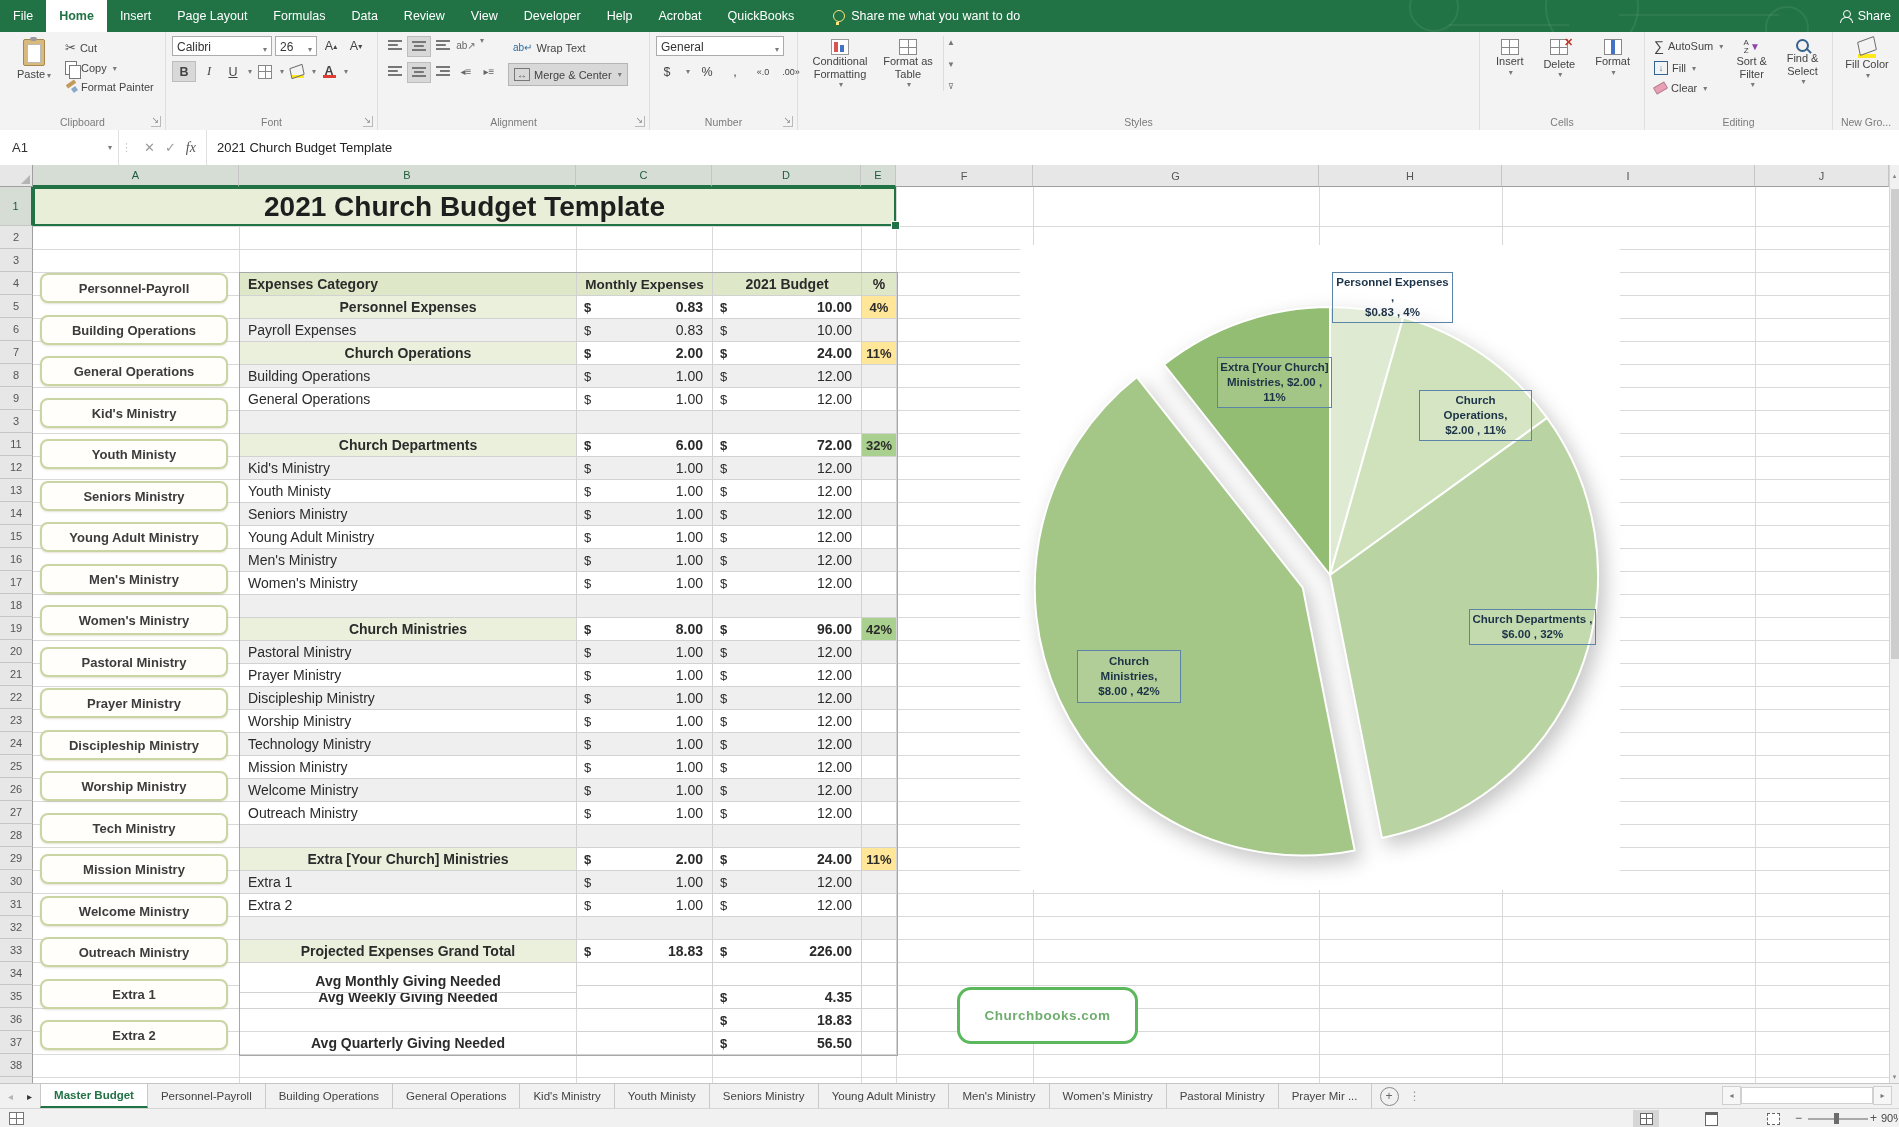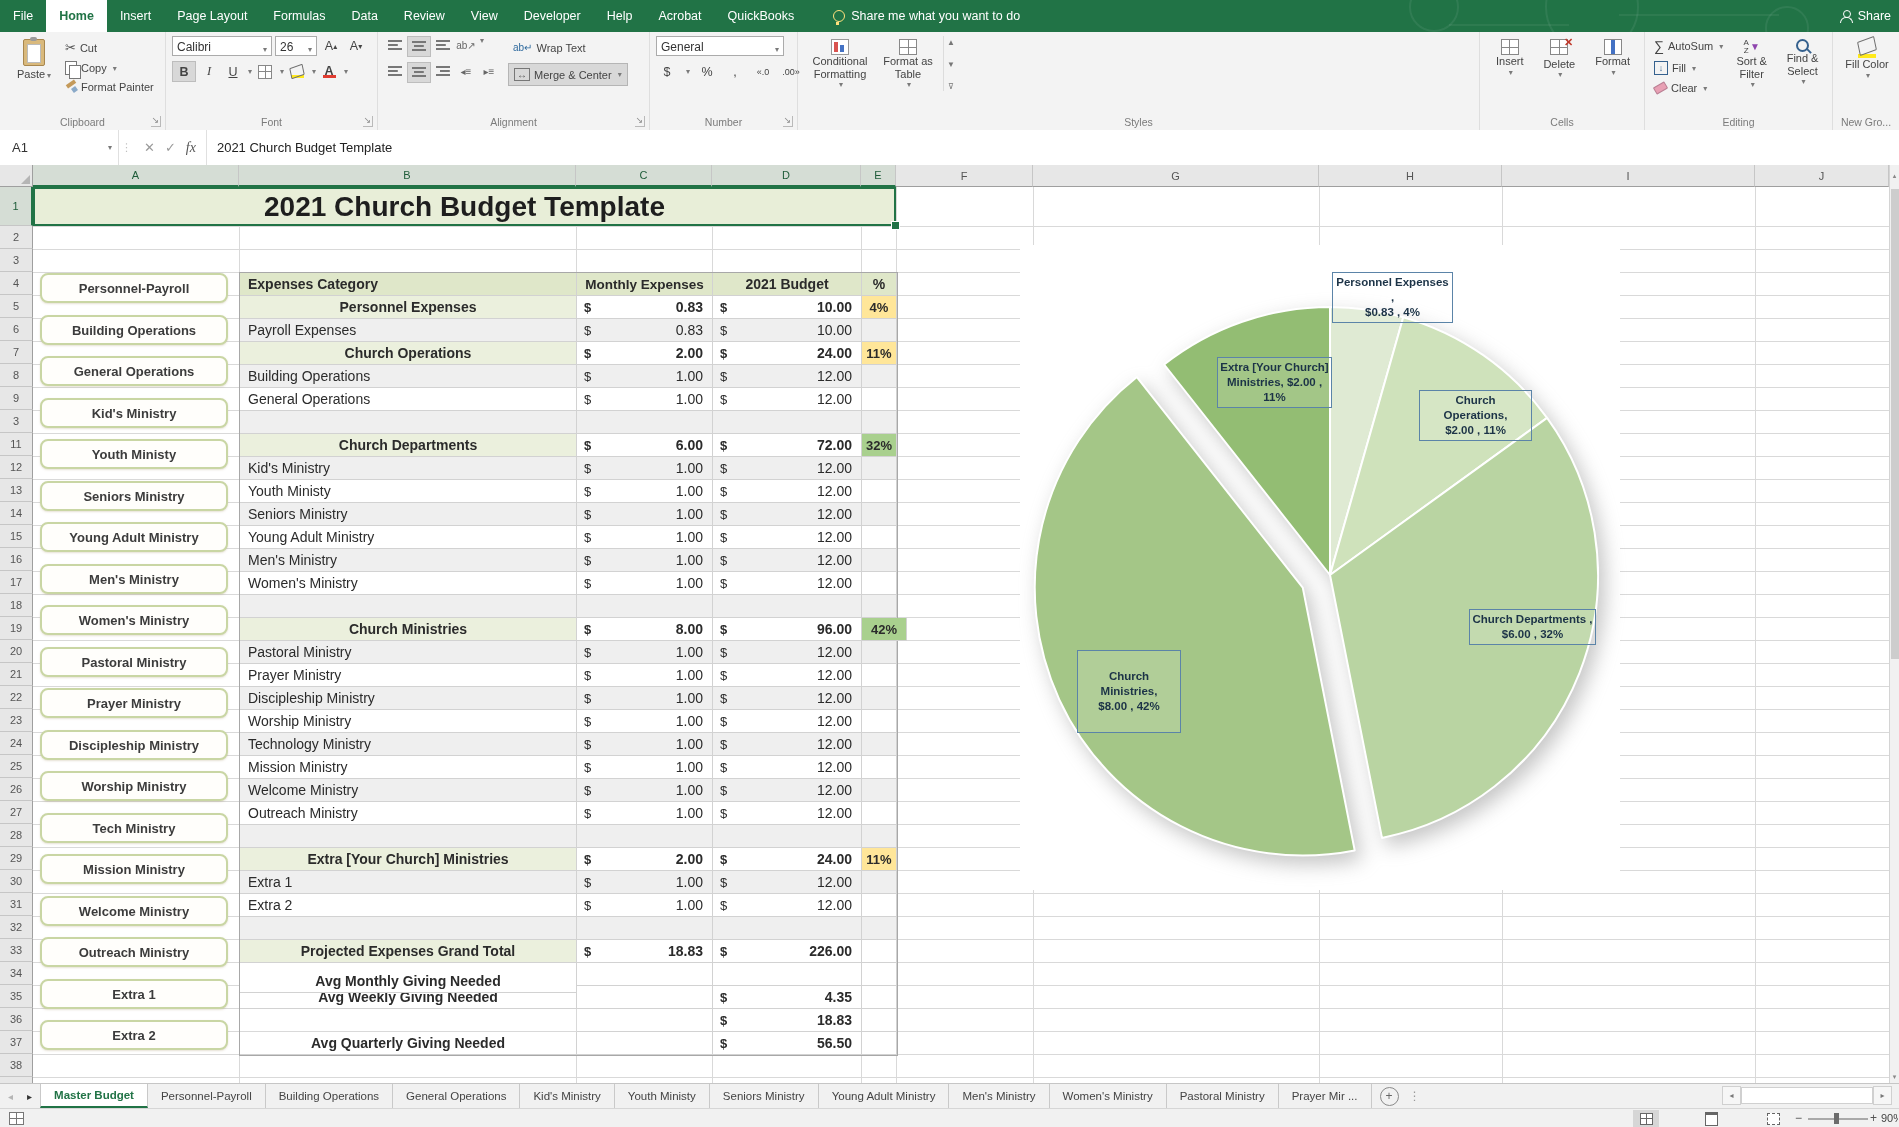--- a/index.html
+++ b/index.html
@@ -524,21 +524,21 @@
         <div>$0.83 , 4%</div>
       </div>
       <div class="pie-label" style="left: 399px; top: 145px; width: 113px; padding: 2px; border-color: rgb(91, 132, 168);">
         <div>Church Operations,</div>
         <div>$2.00 , 11%</div>
       </div>
       <div class="pie-label" style="left: 449px; top: 364px; width: 127px; padding: 2px; border-color: rgb(91, 132, 168);">
         <div>Church Departments ,</div>
         <div>$6.00 , 32%</div>
       </div>
-      <div class="pie-label" style="left: 57px; top: 405px; width: 104px; padding: 18px; border-color: rgb(91, 132, 168);">
+      <div class="pie-label" style="left: 57px; top: 405px; width: 104px; padding: 3px; border-color: rgb(91, 132, 168);">
         <div>Church Ministries,</div>
         <div>$8.00 , 42%</div>
       </div>
       <div class="pie-label" style="left: 197px; top: 112px; width: 115px; padding: 2px; border-color: rgb(91, 132, 168);">
         <div>Extra [Your Church]</div>
         <div>Ministries, $2.00 ,</div>
         <div>11%</div>
       </div>
     </div>
 
@@ -677,21 +677,21 @@
       <div class="tcell" style="left: 622px; top: 322px; width: 35px; height: 23px; background: rgb(239, 239, 239);"></div>
       <div class="tcell tc-center" style="left: 0px; top: 345px; width: 337px; height: 23px; background: rgb(235, 240, 221);">Church Ministries</div>
       <div class="tcell money" style="left: 337px; top: 345px; width: 136px; height: 23px; background: rgb(255, 255, 255); font-weight: bold;">
         <span class="cur">$</span>
         <span>8.00</span>
       </div>
       <div class="tcell money" style="left: 473px; top: 345px; width: 149px; height: 23px; background: rgb(255, 255, 255); font-weight: bold;">
         <span class="cur">$</span>
         <span>96.00</span>
       </div>
-      <div class="tcell pctc" style="left: 622px; top: 345px; width: 45px; height: 23px; background: rgb(169, 208, 142);">42%</div>
+      <div class="tcell pctc" style="left: 622px; top: 345px; width: 35px; height: 23px; background: rgb(169, 208, 142);">42%</div>
       <div class="tcell tc-label" style="left: 0px; top: 368px; width: 337px; height: 23px; background: rgb(239, 239, 239);">Pastoral Ministry</div>
       <div class="tcell money" style="left: 337px; top: 368px; width: 136px; height: 23px; background: rgb(239, 239, 239);">
         <span class="cur">$</span>
         <span>1.00</span>
       </div>
       <div class="tcell money" style="left: 473px; top: 368px; width: 149px; height: 23px; background: rgb(239, 239, 239);">
         <span class="cur">$</span>
         <span>12.00</span>
       </div>
       <div class="tcell" style="left: 622px; top: 368px; width: 35px; height: 23px; background: rgb(239, 239, 239);"></div>
@@ -858,20 +858,21 @@
       <div class="sidebtn" style="top: 854px;">Mission Ministry</div>
       <div class="sidebtn" style="top: 896px;">Welcome Ministry</div>
       <div class="sidebtn" style="top: 937px;">Outreach Ministry</div>
       <div class="sidebtn" style="top: 979px;">Extra 1</div>
       <div class="sidebtn" style="top: 1020px;">Extra 2</div>
     </div>
 
   <div id="selection"></div>
   <div id="fill-handle"></div>
 
+  <div id="link-btn">Churchbooks.com</div>
 
   <div id="vscroll">
     <div style="text-align:center;line-height:22px;">▴</div>
     <div id="vthumb"></div>
     <div style="position:absolute;bottom:2px;left:0;right:0;text-align:center;">▾</div>
   </div>
 
   <div id="tabbar">
     <div class="tabnav">
       <span style="color:#b5b5b5;">◂</span>

